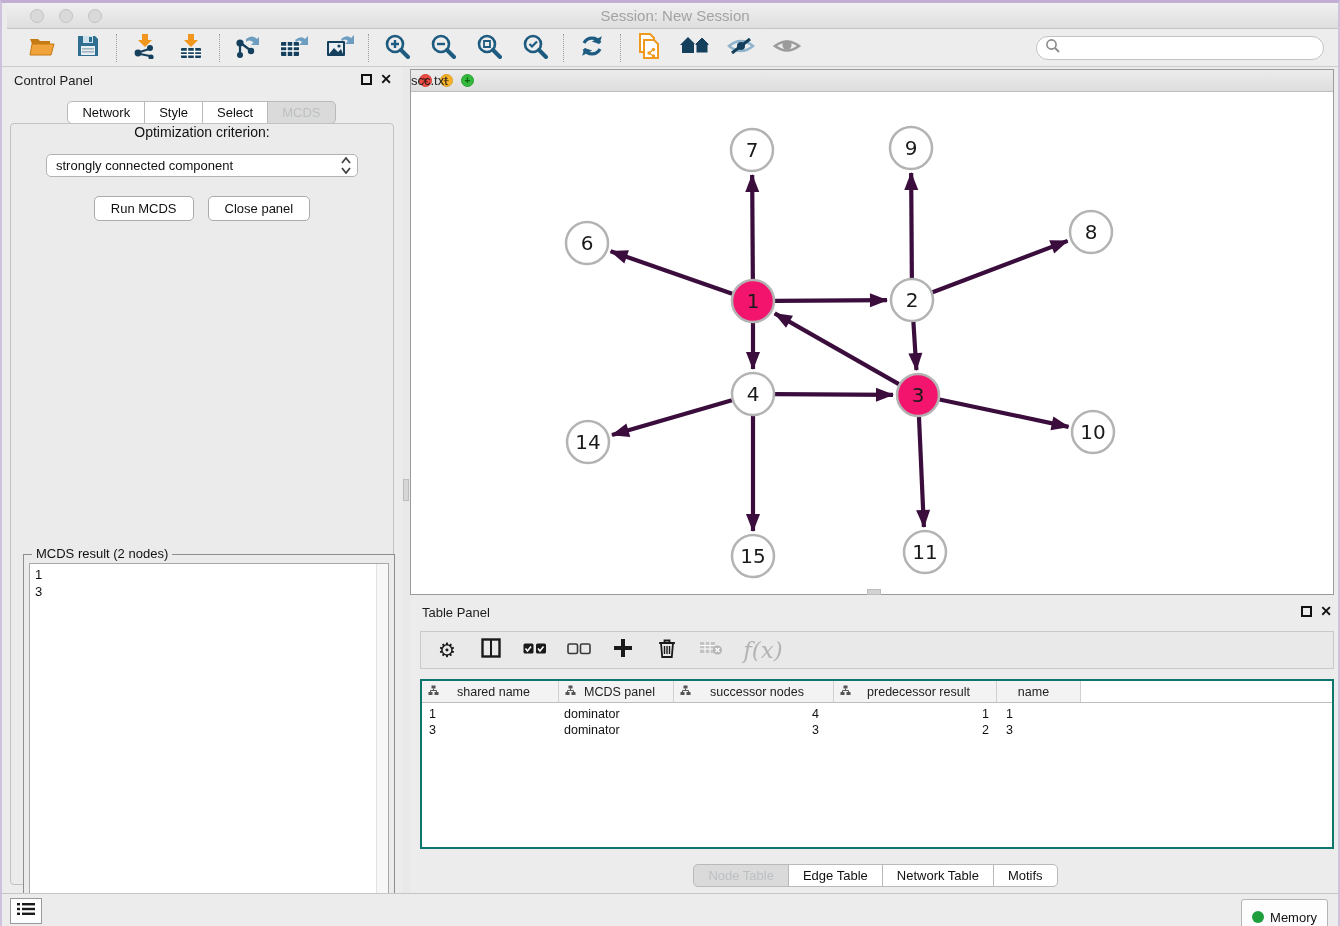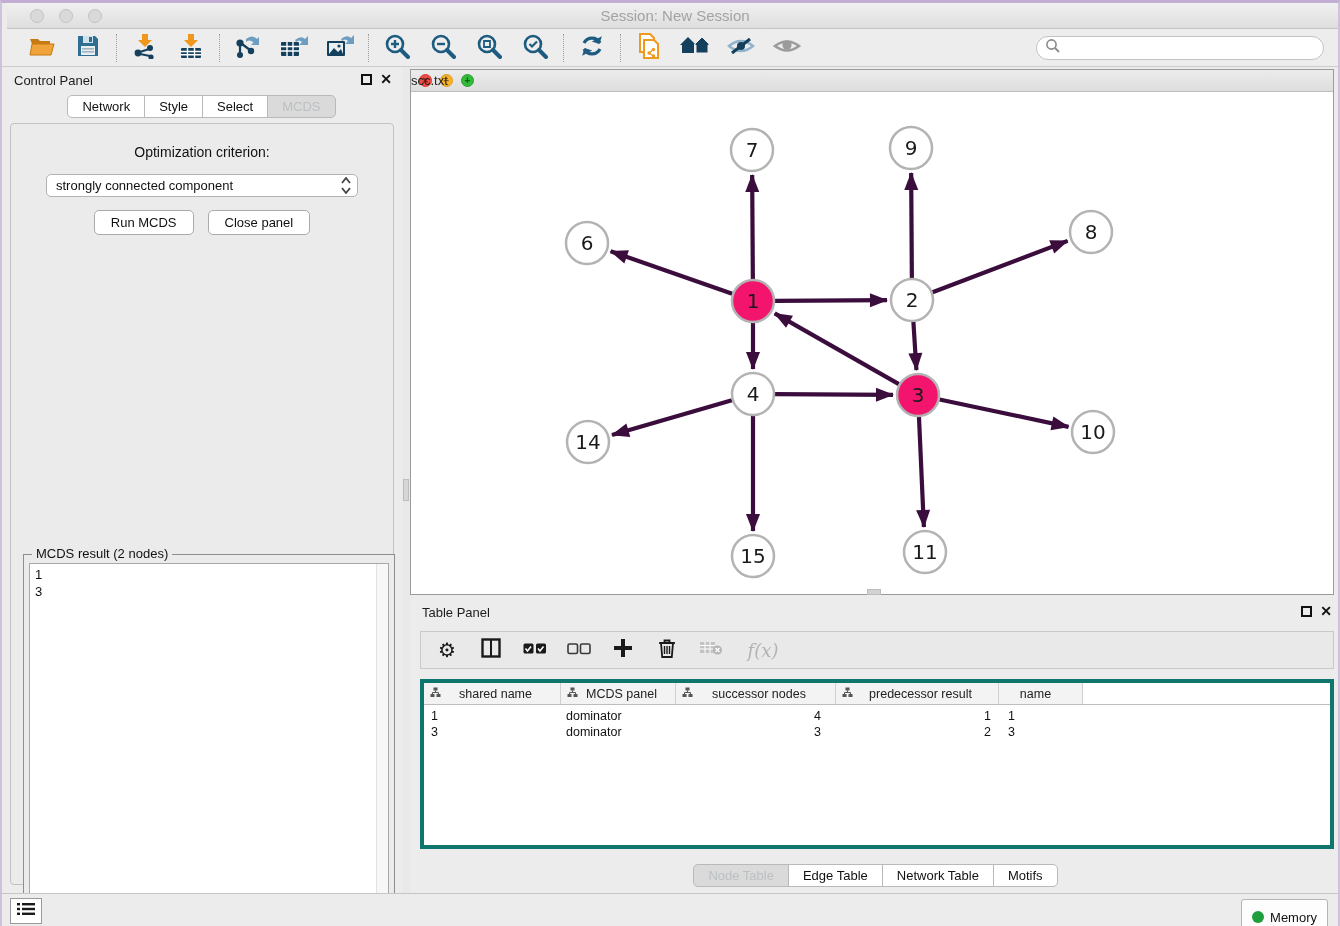--- a/index.html
+++ b/index.html
@@ -23,33 +23,33 @@
   .tb-btn { width:30px; height:30px; display:flex; align-items:center; justify-content:center; cursor:default; }
   .search-wrap { position:absolute; right:14px; top:7px; width:288px; height:24px; background:#fff;
                  border:1px solid #c3c3c3; border-radius:12px; display:flex; align-items:center; padding-left:8px; }
 
   
   .control-panel { position:absolute; left:0; top:64px; width:400px; height:826px; background:#ececec; }
   .panel-header { position:relative; height:28px; padding:6px 10px 0 12px; font-size:13px; color:#1c1c1c; }
   .panel-header .icons { position:absolute; right:10px; top:7px; display:flex; gap:8px; align-items:center; }
   .float-box { width:11px; height:11px; border:2px solid #111; }
   .close-x { font-size:14px; font-weight:bold; color:#111; line-height:11px; }
-  .seg-tabs { display:flex; justify-content:center; }
+  .seg-tabs { display:flex; justify-content:center; margin-top:6px; }
   .seg-tab { font-size:13px; padding:3px 14px; background:#fff; border:1px solid #b9b9b9; margin-left:-1px; color:#111; }
   .seg-tab:first-child { border-radius:5px 0 0 5px; }
   .seg-tab:last-child { border-radius:0 5px 5px 0; }
   .seg-tab.selected { background:#dadada; color:#bcc0c2; }
   .cp-content { position:absolute; left:8px; top:56px; width:384px; height:762px; background:#ebebeb;
                 border:1px solid #c2c2c2; border-radius:4px; }
-  .opt-label { text-align:center; margin-top:20px; font-size:14px; color:#111; }
+  .opt-label { text-align:center; font-size:14px; color:#111; }
   .select-box { position:relative; margin:14px auto 0 auto; width:312px; height:23px; background:#fff;
                 border:1px solid #b3b3b3; border-radius:5px; font-size:13px; color:#111;
                 display:flex; align-items:center; padding-left:9px; }
   .select-stepper { position:absolute; right:6px; top:2px; display:flex; flex-direction:column; gap:1px; }
-  .btn-row { display:flex; justify-content:center; gap:14px; margin-top:13px; }
+  .btn-row { display:flex; justify-content:center; gap:14px; margin-top:19px; }
   .push-btn { background:#fff; border:1px solid #ababab; border-radius:5px; font-size:13px;
               color:#111; padding:4px 16px; }
   .mcds-result { position:absolute; left:12px; top:430px; width:372px; height:380px;
                  border:1px solid #8e8e8e; background:#ebebeb; }
   .mcds-legend { position:absolute; left:8px; top:-9px; background:#ebebeb; padding:0 4px; font-size:13px; color:#111; }
   .mcds-text { position:absolute; left:5px; top:8px; right:5px; bottom:5px; background:#fff;
                border:1px solid #a8a8a8; font-size:13px; color:#111; padding:2px 5px; line-height:17px; }
   .mcds-scroll { position:absolute; right:0; top:0; bottom:0; width:12px; background:#f7f7f7; border-left:1px solid #e2e2e2; }
 
   
@@ -68,23 +68,23 @@
   .tl-yellow { left:29px; background:#f6b229; border:1px solid #dd9c1b; color:rgba(120,70,0,.8); }
   .tl-green { left:50px; background:#33b93c; border:1px solid #27a22f; color:rgba(0,80,0,.8); }
   .net-canvas { position:relative; width:922px; height:502px; background:#fff; }
   .h-handle { position:absolute; left:456px; bottom:-1px; width:14px; height:6px; background:#d2d2d2; border:1px solid #bcbcbc; }
 
   
   .table-panel { position:absolute; left:408px; top:596px; width:932px; height:294px; background:#ececec; }
   .tp-toolbar { position:absolute; left:10px; top:32px; width:914px; height:38px; background:#e9e9e9;
                 border:1px solid #c9c9c9; display:flex; align-items:center; gap:20px; padding-left:14px; }
   .tp-icon { display:flex; align-items:center; justify-content:center; width:24px; height:24px; }
-  .fx { font-family:"DejaVu Serif", serif; font-style:italic; font-size:18px; color:#b3b3b3; }
+  .fx { font-family:"DejaVu Serif", serif; font-style:italic; font-size:23px; color:#b3b3b3; }
   .data-table { position:absolute; left:10px; top:80px; width:914px; height:170px; background:#fff;
-                border:4px solid #0f766e; overflow:hidden; }
+                border:2px solid #0f766e; overflow:hidden; }
   .thead { display:flex; border-bottom:1px solid #bdbdbd; }
   .th { background:#f3f3f3; border-right:1px solid #d0d0d0; height:21px; font-size:12.5px; color:#222;
         display:flex; align-items:center; }
   .th .th-label { flex:1; text-align:center; padding-right:10px; }
   .th .tree-ic { margin-left:6px; }
   .trow { display:flex; height:16px; font-size:12.5px; color:#111; align-items:center; }
   .td { overflow:hidden; white-space:nowrap; }
   .tp-tabs { position:absolute; left:0; right:0; bottom:6px; display:flex; justify-content:center; }
 
   

